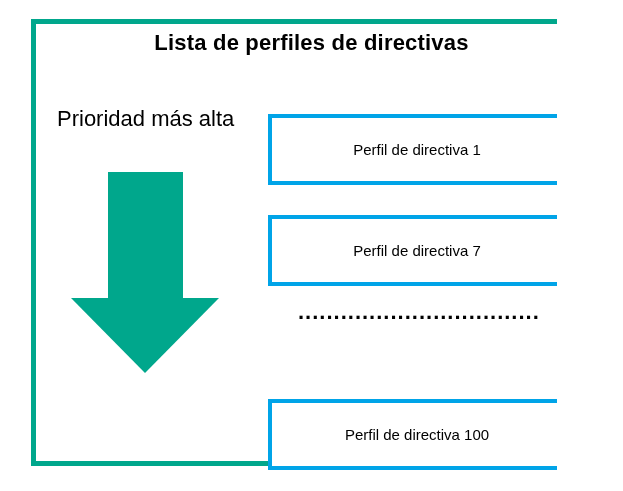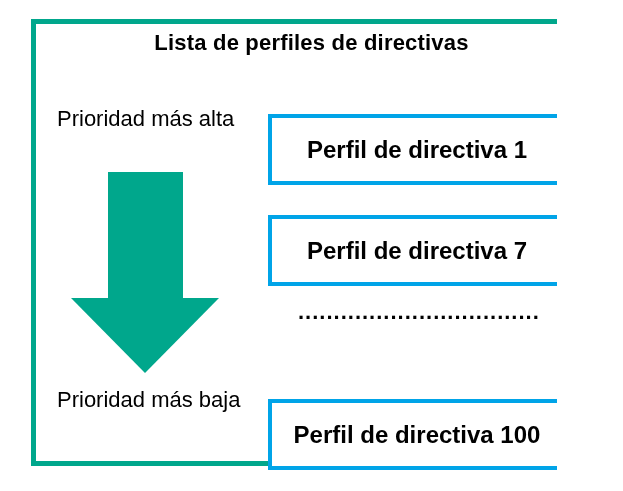--- a/index.html
+++ b/index.html
@@ -74,22 +74,22 @@
     box-sizing: border-box;
     background: #ffffff;
     display: flex;
     align-items: center;
     justify-content: center;
   }
   .profile-box.b1 { top: 114px; }
   .profile-box.b2 { top: 215px; }
   .profile-box.b3 { top: 372px; margin-top: 27px; }
   .profile-label {
-    font-size: 24px;
-    font-weight: bold;
+    font-size: 15px;
+    font-weight: normal;
     white-space: nowrap;
     text-align: right;
   }
   .dots {
     position: absolute;
     left: 298px;
     top: 300px;
     width: 242px;
     height: 24px;
     line-height: 24px;
@@ -109,21 +109,20 @@
 
   <div class="title">Lista de perfiles de directivas</div>
 
   <div class="side-label high">Prioridad más alta</div>
 
   <div class="arrow">
     <div class="arrow-shaft"></div>
     <div class="arrow-head"></div>
   </div>
 
-  <div class="side-label low">Prioridad más baja</div>
 
   <div class="profile-box b1">
     <span class="profile-label">Perfil de directiva 1</span>
   </div>
 
   <div class="profile-box b2">
     <span class="profile-label">Perfil de directiva 7</span>
   </div>
 
   <div class="dots">..................................</div>

